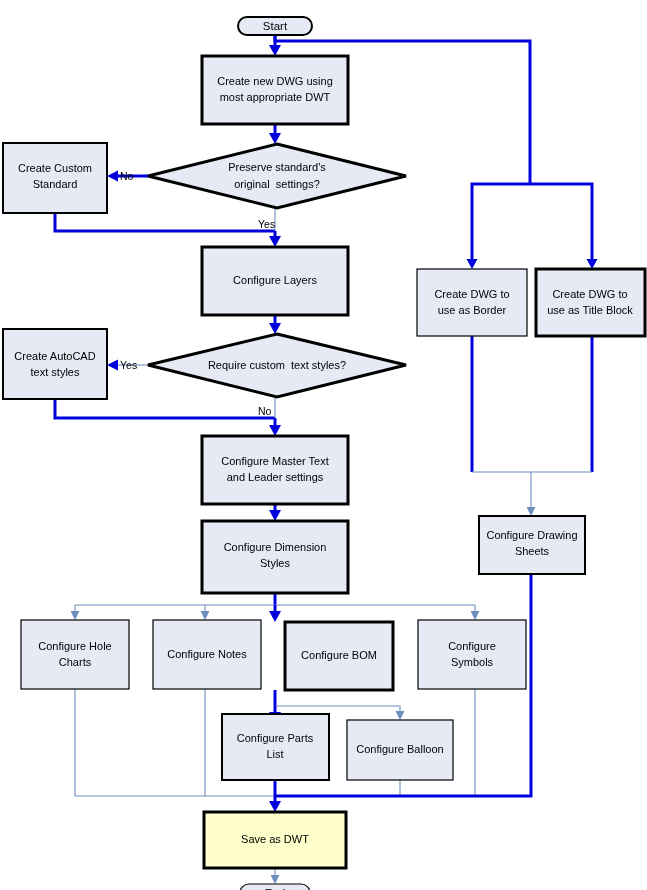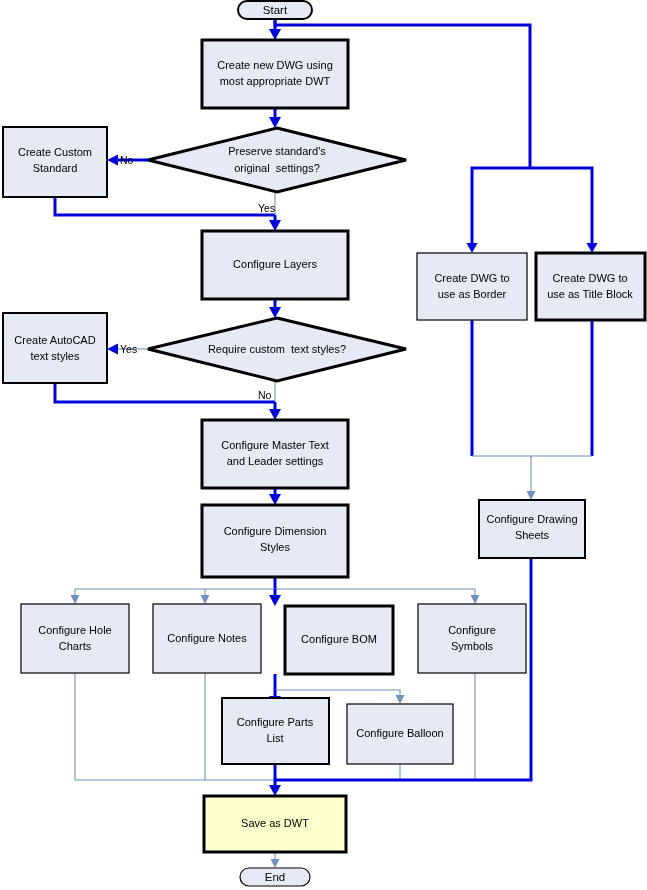--- a/index.html
+++ b/index.html
@@ -11,20 +11,21 @@
     width: 647px;
     height: 890px;
     font-family: "Liberation Sans", sans-serif;
     position: relative;
     overflow: hidden;
   }
   #flowchart-root {
     position: relative;
     width: 647px;
     height: 662px;
+    margin-top: 16px;
   }
   svg.chart-svg {
     position: absolute;
     top: 0;
     left: 0;
     width: 647px;
     height: 890px;
     display: block;
   }
   .node-shape {

